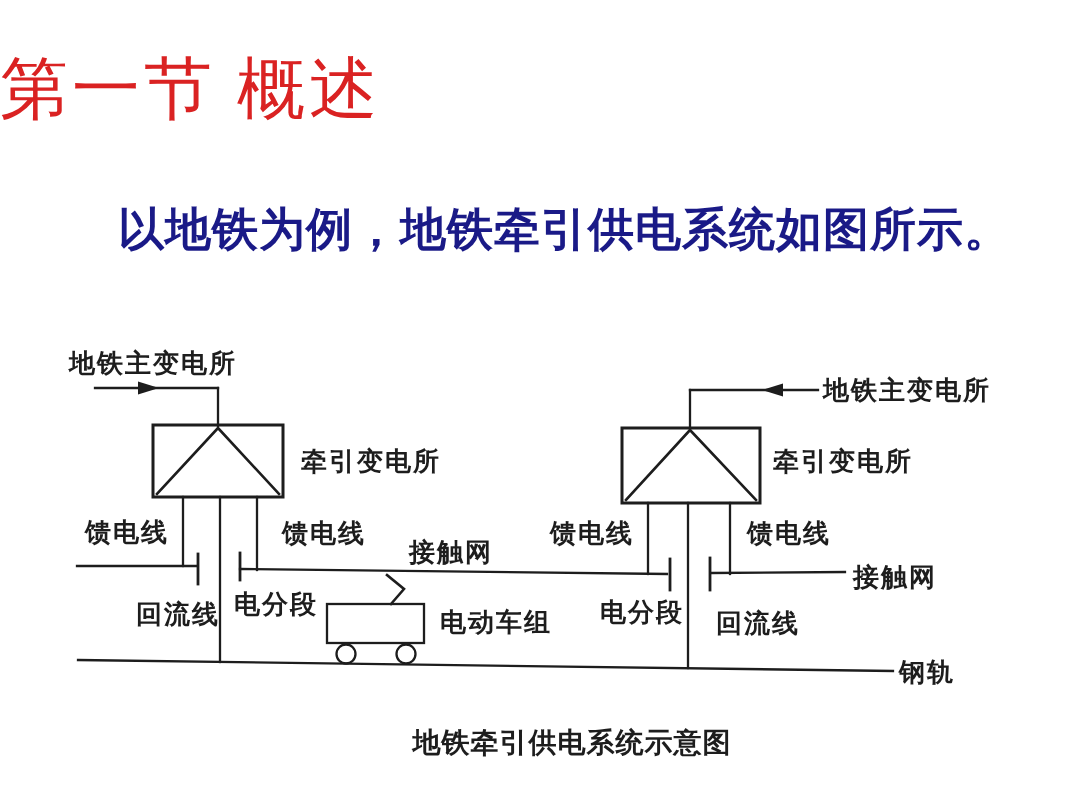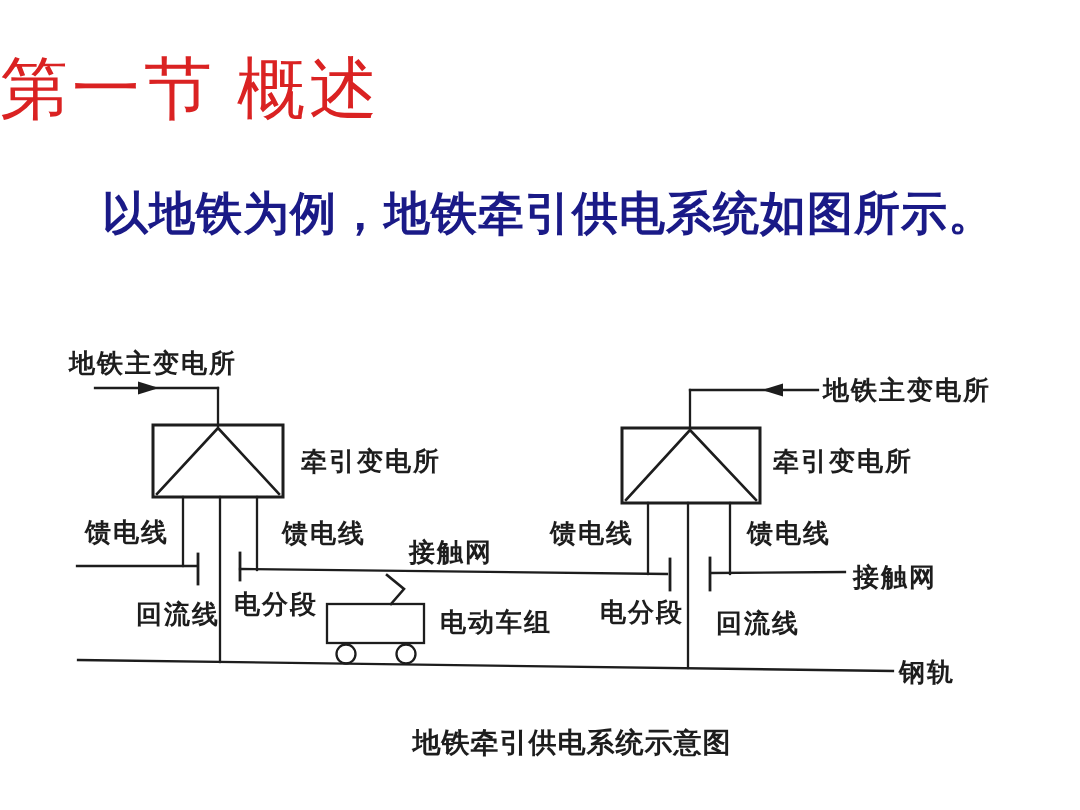--- a/index.html
+++ b/index.html
@@ -15,21 +15,21 @@
     font-family:"Liberation Sans",sans-serif;
   }
   .title{
     position:absolute;top:52px;left:0;width:100%;margin:0;
     font-family:"Liberation Serif",serif;
     font-weight:400;font-size:68px;line-height:1.1;
     color:var(--title-red);
     letter-spacing:4px;
   }
   .subtitle{
-    position:absolute;top:184px;left:102px;margin:0;
+    position:absolute;top:184px;left:102px;margin:16px;
     font-family:"Liberation Sans",sans-serif;
     font-weight:700;font-size:46px;line-height:1.3;
     color:var(--subtitle-blue);
     letter-spacing:1px;
     white-space:nowrap;
     text-align:center;
   }
   svg.diagram{position:absolute;left:0;top:0;}
   svg.diagram line,
   svg.diagram polyline,

